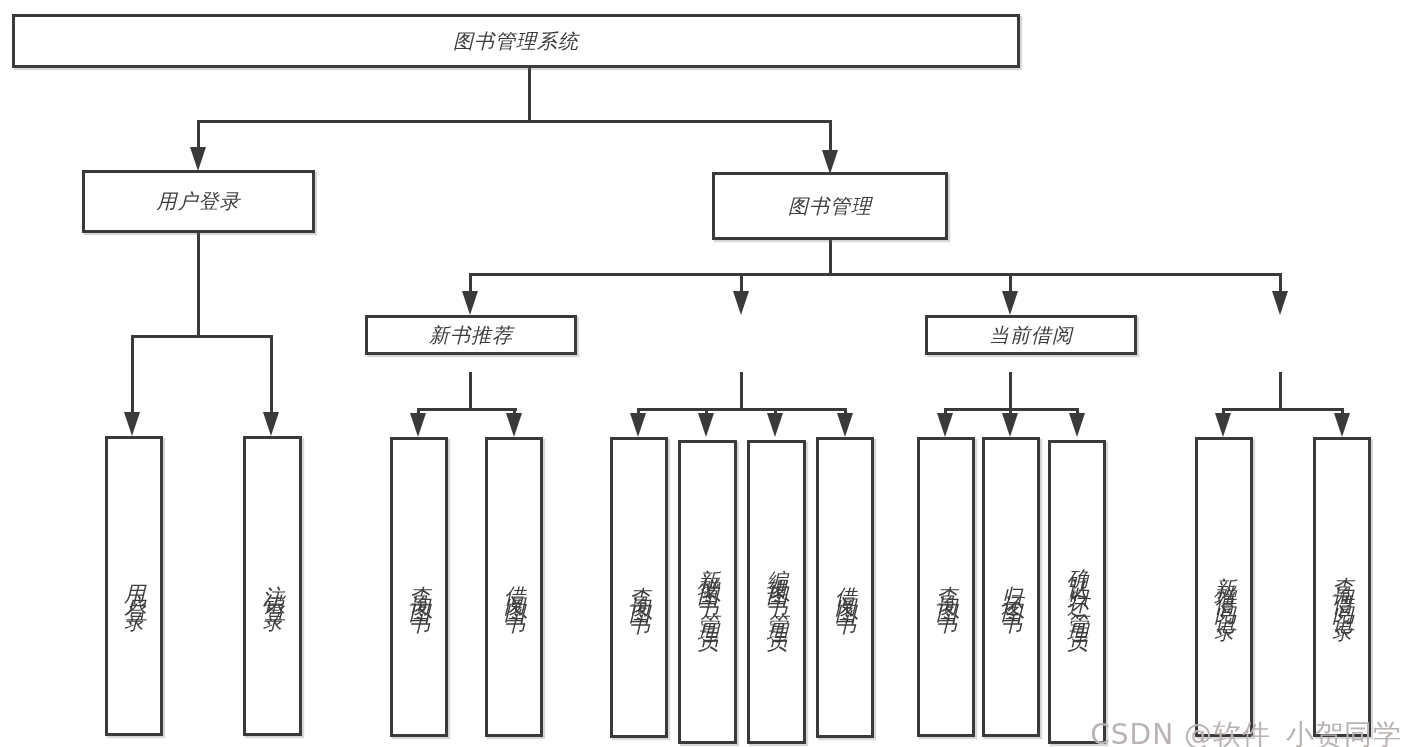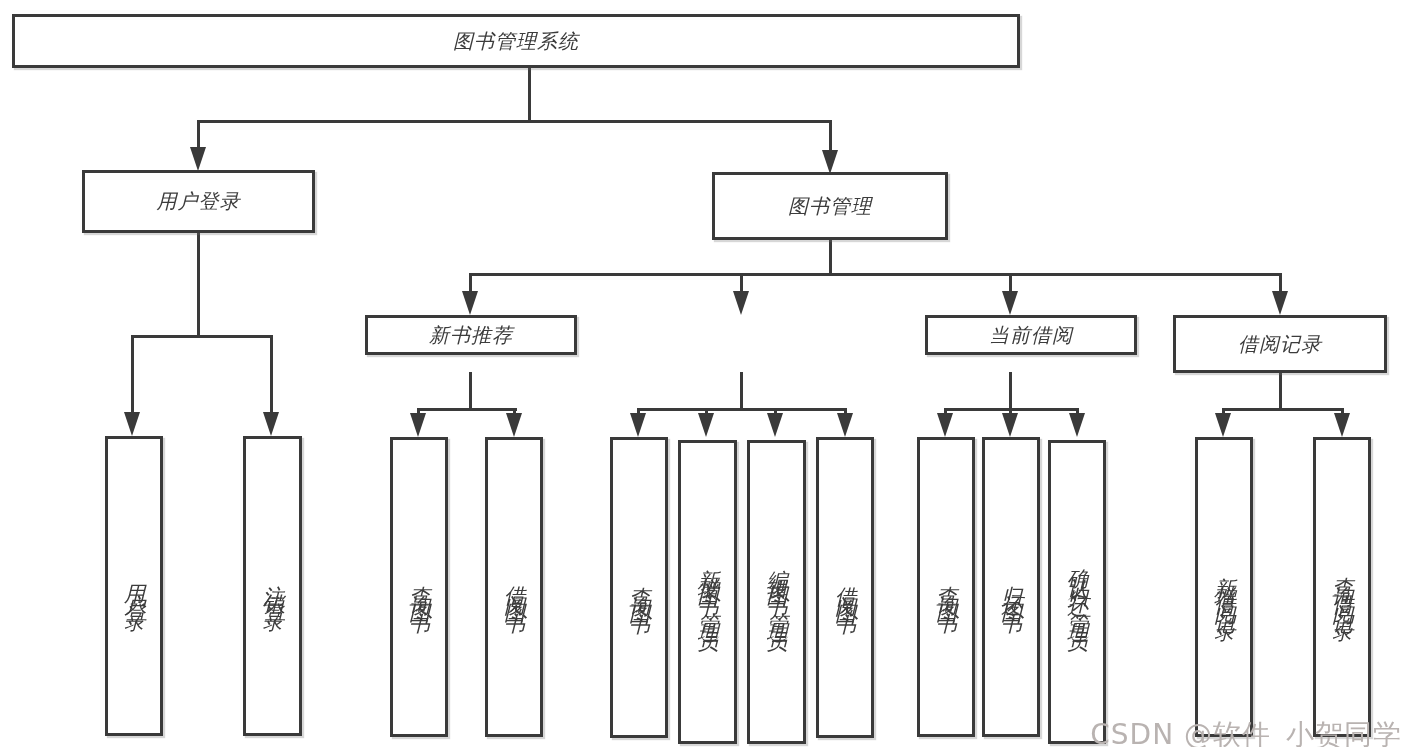--- a/index.html
+++ b/index.html
@@ -133,21 +133,20 @@
 
   <div class="box hbox" style="left:82px; top:170px; width:233px; height:63px;">用户登录</div>
 
   <div class="box hbox" style="left:712px; top:172px; width:236px; height:68px;">图书管理</div>
 
   <div class="box hbox" style="left:365px; top:315px; width:212px; height:40px;">新书推荐</div>
 
 
   <div class="box hbox" style="left:905px; top:315px; width:212px; height:40px;margin-left:20px;">当前借阅</div>
 
-  <div class="box hbox" style="left:1173px; top:315px; width:214px; height:58px;">借阅记录</div>
 
   <div class="box vbox" style="left:105px; top:436px; width:58px; height:300px;">用户登录</div>
 
   <div class="box vbox" style="left:243px; top:436px; width:59px; height:300px;">注销登录</div>
 
   <div class="box vbox" style="left:390px; top:437px; width:58px; height:300px;">查询图书</div>
 
   <div class="box vbox" style="left:485px; top:437px; width:58px; height:300px;">借阅图书</div>
 
   <div class="box vbox" style="left:610px; top:437px; width:58px; height:301px;">查询图书</div>

